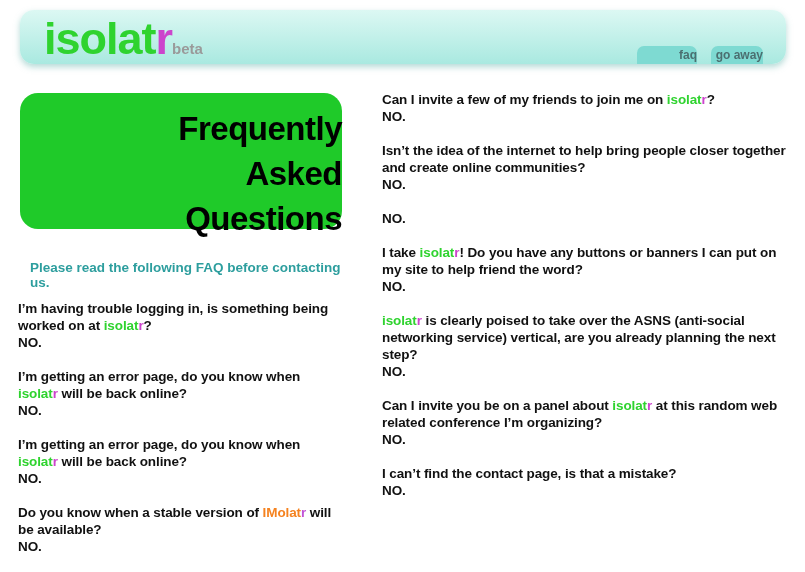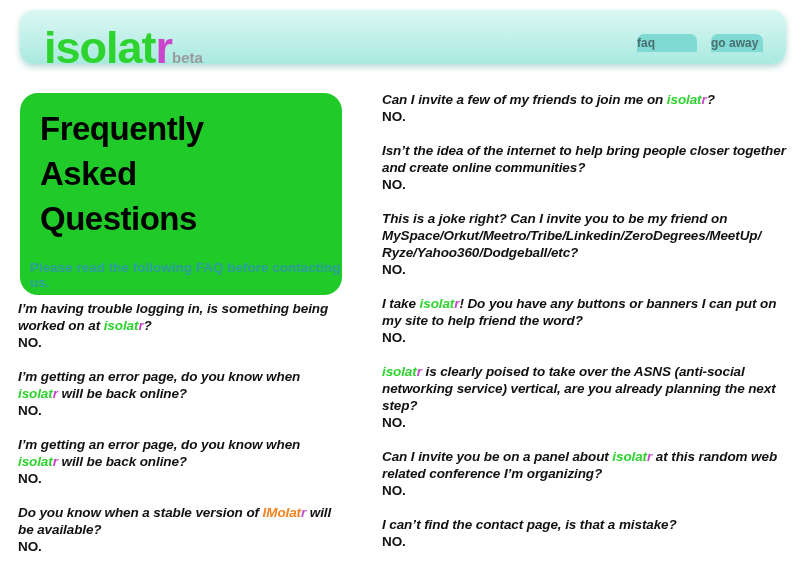--- a/index.html
+++ b/index.html
@@ -9,60 +9,61 @@
     position:relative; width:805px; height:572px; background:#fff; overflow:hidden;
   }
   
   #header {
     position:absolute; left:20px; top:10px; width:766px; height:54px;
     border-radius:14px;
     background:linear-gradient(to bottom, var(--header-top), var(--header-bottom));
     box-shadow:0 3px 6px rgba(108,182,176,0.5);
   }
   #logo {
-    position:absolute; left:24px; top:0; height:72px; line-height:75px;
+    position:absolute; left:24px; top:0; height:72px; line-height:58px;
     font-weight:bold; letter-spacing:-1px; cursor:pointer; white-space:nowrap;
   }
   #logo .logo-main  { font-size:45px; color:var(--logo-green); }
   #logo .logo-accent{ font-size:45px; color:var(--logo-pink); }
   #logo .logo-beta  { font-size:15px; color:var(--beta-gray); letter-spacing:0; }
   .tab {
-    position:absolute; bottom:12px; height:18px;
+    position:absolute; bottom:0; height:18px;
     background:var(--tab-bg); color:var(--tab-text);
     border-radius:7px 7px 0 0;
-    font-size:12px; font-weight:bold; text-align:left; line-height:18px;
+    font-size:12px; font-weight:bold; text-align:right; line-height:18px;
     cursor:pointer;
   }
   #tab-faq    { right:89px; width:60px; }
   #tab-goaway { right:23px; width:52px; }
   
   #faq-panel {
-    position:absolute; left:20px; top:93px; width:322px; height:202px;
+    position:absolute; left:20px; top:93px; width:322px; height:136px;
     border-radius:18px; background:var(--panel-green);
     padding:13px 0 0 20px;
+    text-align:right;
   }
   #faq-panel .title-line {
     font-size:33px; line-height:45px; font-weight:bold; color:#000;
     letter-spacing:-0.5px;
   }
   
   #note {
     position:absolute; left:30px; top:260px; width:330px;
     font-size:13.5px; font-weight:bold; color:var(--note-teal);
   }
   
   .faq-col {
     position:absolute;
     font-size:13.5px; line-height:17px; font-weight:bold;
     color:var(--text-black); letter-spacing:-0.1px;
   }
   #col-left  { left:18px;  top:288px; width:315px;margin-top:12px; }
   #col-right { left:382px; top:91px;  width:406px; }
   .qa { margin-bottom:17px; }
-  .qa .q { font-style:italic; }
+  .qa .q { }
   .qa .a { font-style:normal; }
   .seg-green  { color:var(--inline-green); }
   .seg-pink   { color:var(--inline-pink); }
   .seg-orange { color:var(--inline-orange); }
   .seg-purple { color:var(--inline-purple); }
 </style>
 </head>
 <body>
 
 <div id="page">
@@ -104,21 +105,20 @@
   <div id="col-right" class="faq-col">
       <div class="qa">
         <p class="q"><span>Can I invite a few of my friends to join me on </span><span class="seg-green">isolat</span><span class="seg-pink">r</span><span>?</span></p>
         <p class="a">NO.</p>
       </div>
       <div class="qa">
         <p class="q"><span>Isn’t the idea of the internet to help bring people closer together and create online communities?</span></p>
         <p class="a">NO.</p>
       </div>
       <div class="qa">
-        <p class="q"><span>This is a joke right? Can I invite you to be my friend on MySpace/​Orkut/​Meetro/​Tribe/​Linkedin/​ZeroDegrees/​MeetUp/​Ryze/​Yahoo360/​Dodgeball/​etc?</span></p>
         <p class="a">NO.</p>
       </div>
       <div class="qa">
         <p class="q"><span>I take </span><span class="seg-green">isolat</span><span class="seg-pink">r</span><span>! Do you have any buttons or banners I can put on my site to help friend the word?</span></p>
         <p class="a">NO.</p>
       </div>
       <div class="qa">
         <p class="q"><span class="seg-green">isolat</span><span class="seg-pink">r</span><span> is clearly poised to take over the ASNS (anti-social networking service) vertical, are you already planning the next step?</span></p>
         <p class="a">NO.</p>
       </div>

